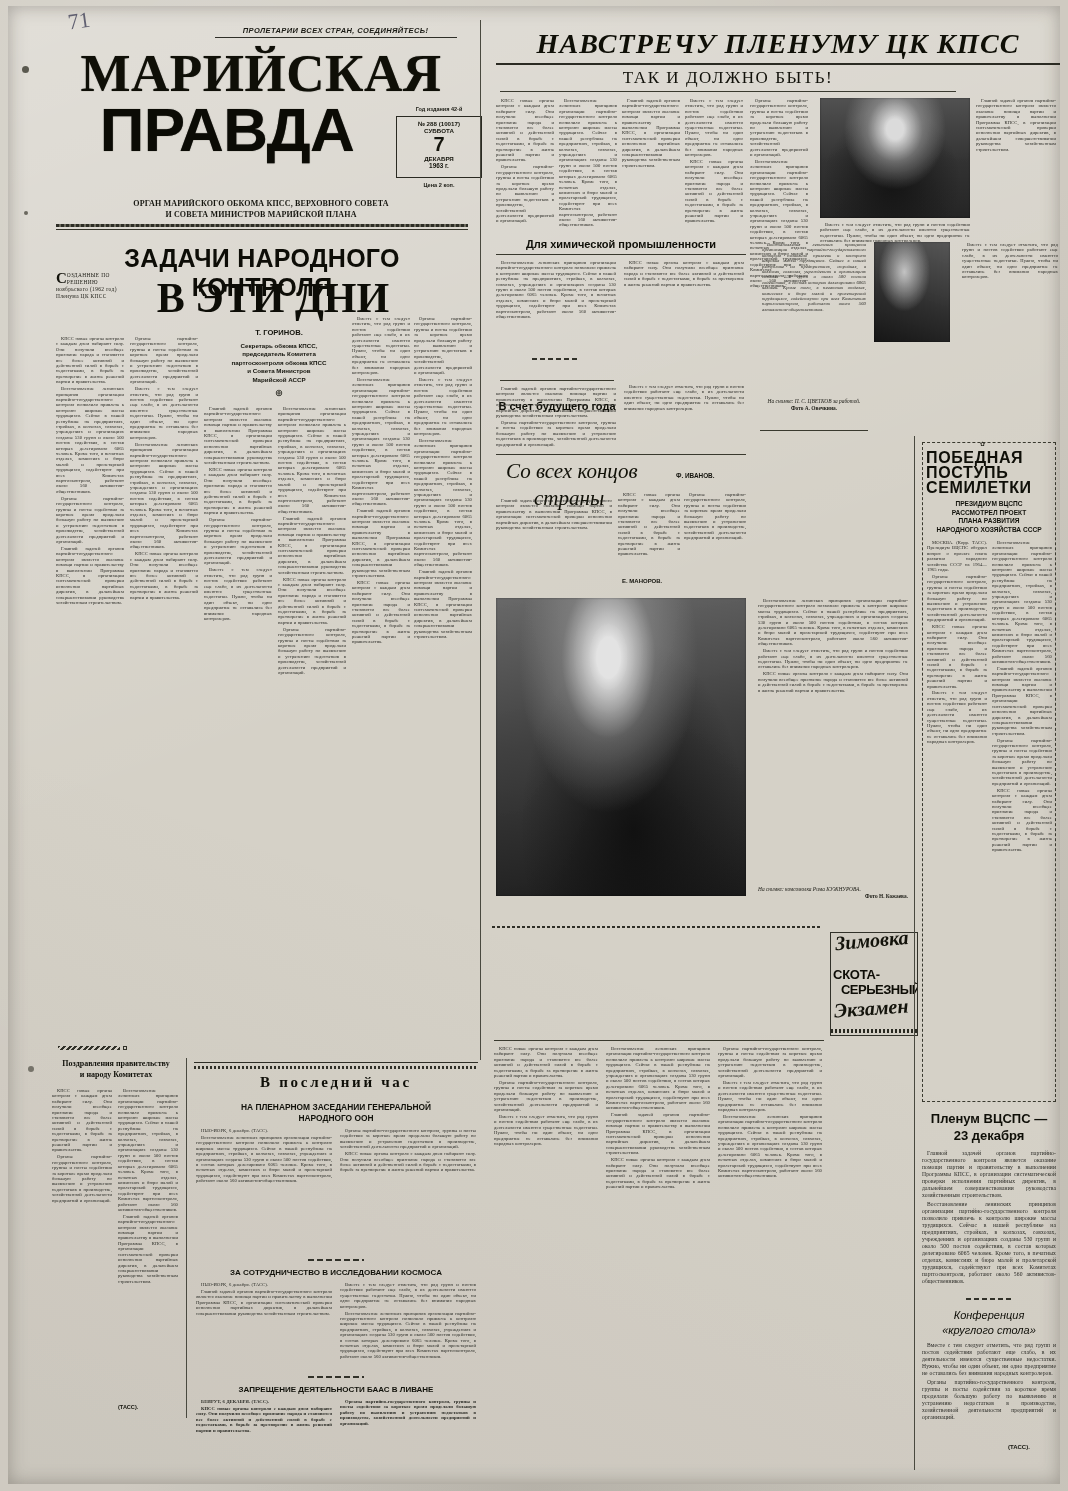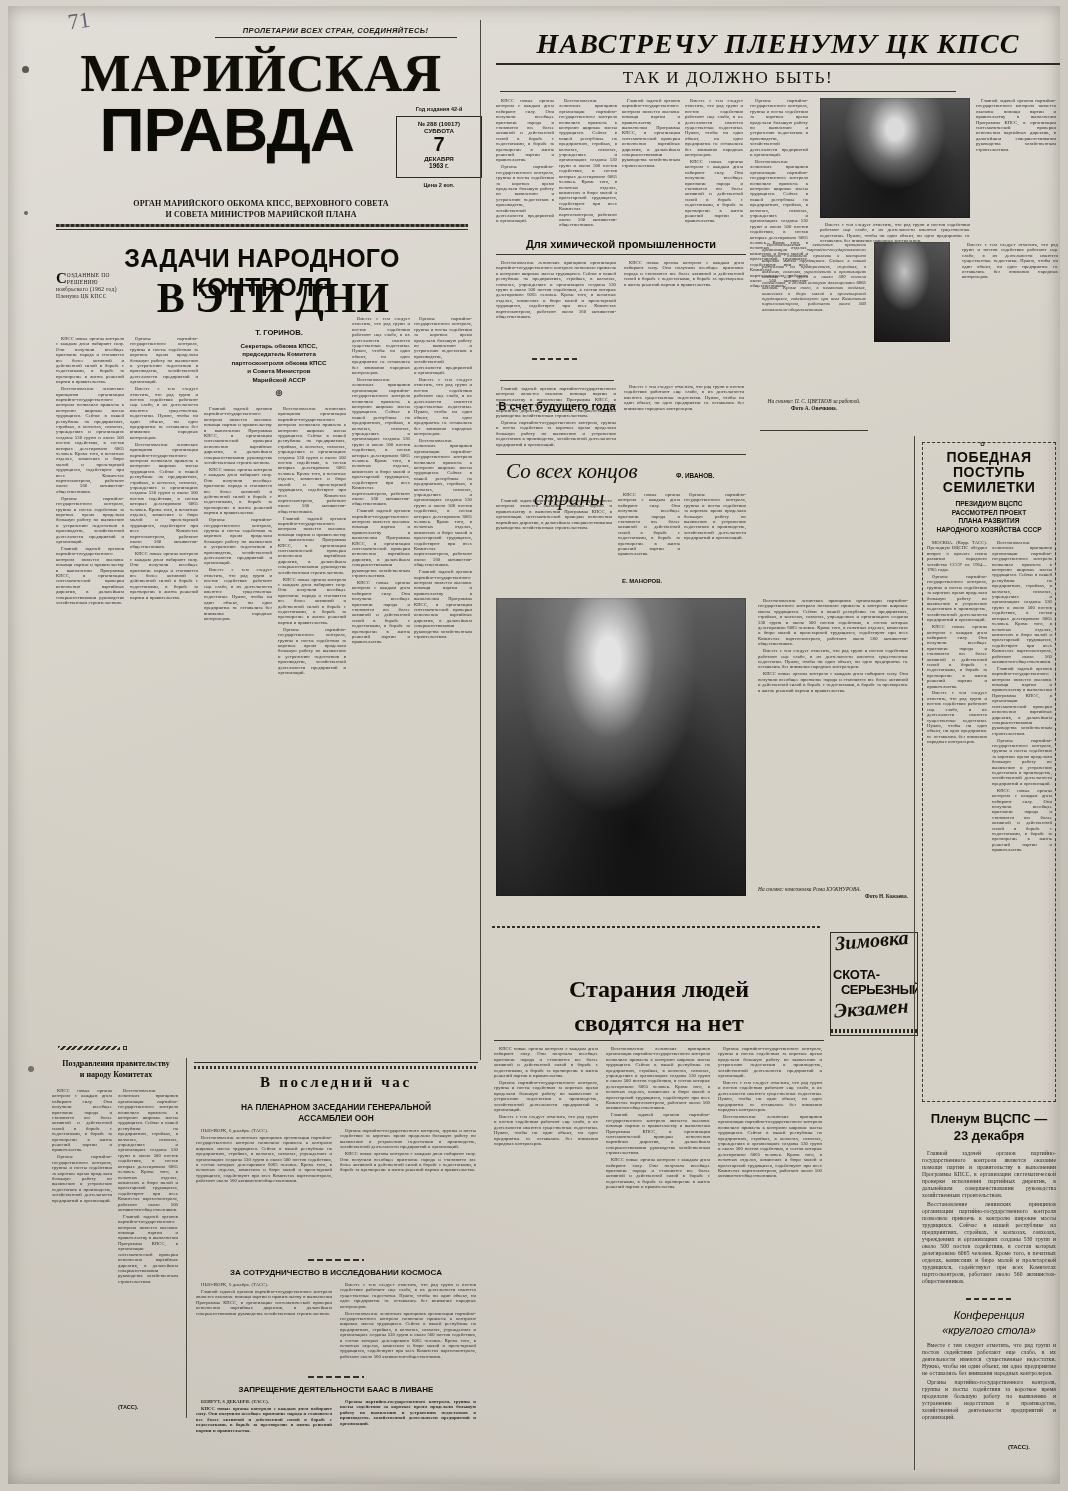--- a/index.html
+++ b/index.html
@@ -298,21 +298,21 @@
   <div style="position:absolute; left:186px; top:1056px; width:284px; height:1px; background:#2f2f27;"></div>
   <div style="position:absolute; left:186px; top:1060px; width:284px; height:3px;
        background:repeating-linear-gradient(90deg,#32322a 0 2px, transparent 2px 4px);"></div>
 
   <div style="position:absolute; left:186px; top:1068px; width:284px; text-align:center;
               font-family:'Liberation Serif',serif; font-weight:bold; font-size:15px; letter-spacing:.18em; color:#11110a;">В последний час</div>
 
   <div style="position:absolute; left:186px; top:1096px; width:284px; text-align:center;
               font-family:'Liberation Sans',sans-serif; font-weight:bold; font-size:8.4px; line-height:11px; color:#14140d;">
     <div>НА ПЛЕНАРНОМ   ЗАСЕДАНИИ  ГЕНЕРАЛЬНОЙ</div>
-    <div>АССАМБЛЕИ ООН</div>
+    <div>НАРОДНОГО ООН</div>
   </div>
   <div class="col body-text" style="left:188px; top:1122px; width:136px; height:108px; overflow:hidden;">
     <p>НЬЮ-ЙОРК, 6 декабря.  (ТАСС).</p>
     <p>Восстановление ленинских принципов организации партийно-государственного контроля позволило привлечь к контролю широкие массы трудящихся. Сейчас в нашей республике на предприятиях, стройках, в колхозах, совхозах, учреждениях и организациях созданы 530 групп и около 500 постов содействия, в состав которых делегировано 6065 человек. Кроме того, в печатных отделах, комиссиях и бюро малой и пролетарской трудящихся, содействуют при всех Комитетах партгосконтроля, работают около 560 активистов-общественников.</p>
   </div>
   <div class="col body-text" style="left:332px; top:1122px; width:136px; height:108px; overflow:hidden;">
     <p>Органы партийно-государственного контроля, группы и посты содействия за короткое время проделали большую работу по выявлению и устранению недостатков в производстве, хозяйственной деятельности предприятий и организаций.</p>
     <p>КПСС новые органы контроля с каждым днем набирают силу. Они получили всеобщее признание народа и становятся все более активной и действенной силой в борьбе с недостатками, в борьбе за претворение в жизнь решений партии и правительства.</p>
   </div>
 
@@ -404,25 +404,20 @@
     <div style="font-style:normal; font-weight:bold; text-align:right; margin-top:1px;">Фото Н. Кожаева.</div>
   </div>
   <div class="col body-text" style="left:750px; top:592px; width:150px; height:286px; overflow:hidden;">
     <p>Восстановление ленинских принципов организации партийно-государственного контроля позволило привлечь к контролю широкие массы трудящихся. Сейчас в нашей республике на предприятиях, стройках, в колхозах, совхозах, учреждениях и организациях созданы 530 групп и около 500 постов содействия, в состав которых делегировано 6065 человек. Кроме того, в печатных отделах, комиссиях и бюро малой и пролетарской трудящихся, содействуют при всех Комитетах партгосконтроля, работают около 560 активистов-общественников.</p>
     <p>Вместе с тем следует отметить, что ряд групп и постов содействия работают еще слабо, в их деятельности имеются существенные недостатки. Нужно, чтобы ни один объект, ни одно предприятие не оставались без внимания народных контролеров.</p>
     <p>КПСС новые органы контроля с каждым днем набирают силу. Они получили всеобщее признание народа и становятся все более активной и действенной силой в борьбе с недостатками, в борьбе за претворение в жизнь решений партии и правительства.</p>
   </div>
 
   <div style="position:absolute; left:484px; top:920px; width:330px; height:2px;
        background:repeating-linear-gradient(90deg,#32322a 0 3px, transparent 3px 5px);"></div>
-  <div style="position:absolute; left:486px; top:966px; width:330px; text-align:center;
-              font-family:'Liberation Serif',serif; font-weight:bold; font-size:24px; line-height:34px; color:#100f08;">
-    <div>Старания людей</div>
-    <div>сводятся на нет</div>
-  </div>
   <div style="position:absolute; left:486px; top:1034px; width:330px; height:1px; background:#3a3a30;"></div>
   <div class="col body-text" style="left:486px; top:1040px; width:104px; height:424px; overflow:hidden;">
     <p>КПСС новые органы контроля с каждым днем набирают силу. Они получили всеобщее признание народа и становятся все более активной и действенной силой в борьбе с недостатками, в борьбе за претворение в жизнь решений партии и правительства.</p>
     <p>Органы партийно-государственного контроля, группы и посты содействия за короткое время проделали большую работу по выявлению и устранению недостатков в производстве, хозяйственной деятельности предприятий и организаций.</p>
     <p>Вместе с тем следует отметить, что ряд групп и постов содействия работают еще слабо, в их деятельности имеются существенные недостатки. Нужно, чтобы ни один объект, ни одно предприятие не оставались без внимания народных контролеров.</p>
   </div>
   <div class="col body-text" style="left:598px; top:1040px; width:104px; height:424px; overflow:hidden;">
     <p>Восстановление ленинских принципов организации партийно-государственного контроля позволило привлечь к контролю широкие массы трудящихся. Сейчас в нашей республике на предприятиях, стройках, в колхозах, совхозах, учреждениях и организациях созданы 530 групп и около 500 постов содействия, в состав которых делегировано 6065 человек. Кроме того, в печатных отделах, комиссиях и бюро малой и пролетарской трудящихся, содействуют при всех Комитетах партгосконтроля, работают около 560 активистов-общественников.</p>
     <p>Главной задачей органов партийно-государственного контроля является оказание помощи партии и правительству в выполнении Программы КПСС, в организации систематической проверки исполнения партийных директив, в дальнейшем совершенствовании руководства хозяйственным строительством.</p>
     <p>КПСС новые органы контроля с каждым днем набирают силу. Они получили всеобщее признание народа и становятся все более активной и действенной силой в борьбе с недостатками, в борьбе за претворение в жизнь решений партии и правительства.</p>
@@ -443,22 +438,22 @@
     <div style="position:absolute; left:3px; top:64px; font-family:'Liberation Serif',serif; font-style:italic;
                 font-weight:bold; font-size:20px; color:#15150d; transform:rotate(-4deg);">Экзамен</div>
     <div style="position:absolute; left:0; top:96px; width:100%; height:4px;
          background-image:repeating-linear-gradient(90deg,#2b2b23 0 2px, transparent 2px 4px);"></div>
   </div>
 
   <div class="colrule" style="left:906px; top:430px; height:1034px;"></div>
 
   <div class="dashbox" style="left:914px; top:436px; width:134px; height:660px;"></div>
   <div style="position:absolute; left:972px; top:434px; font-size:6px; color:#2a2a22;">✿</div>
-  <div style="position:absolute; left:918px; top:444px; width:126px; text-align:center;
-              font-family:'Liberation Sans',sans-serif; font-weight:bold; font-size:14px; line-height:15px; color:#11110a; letter-spacing:.04em;">
+  <div style="position:absolute; left:918px; top:444px; width:126px; text-align:left;
+              font-family:'Liberation Sans',sans-serif; font-weight:bold; font-size:16px; line-height:15px; color:#11110a; letter-spacing:.04em;">
     <div>ПОБЕДНАЯ</div>
     <div>ПОСТУПЬ</div>
     <div>СЕМИЛЕТКИ</div>
   </div>
   <div style="position:absolute; left:916px; top:494px; width:130px; text-align:center;
               font-family:'Liberation Sans',sans-serif; font-weight:bold; font-size:6.6px; line-height:8.6px; color:#16160f;">
     <div>ПРЕЗИДИУМ ВЦСПС</div>
     <div>РАССМОТРЕЛ ПРОЕКТ</div>
     <div>ПЛАНА РАЗВИТИЯ</div>
     <div>НАРОДНОГО ХОЗЯЙСТВА СССР</div>

